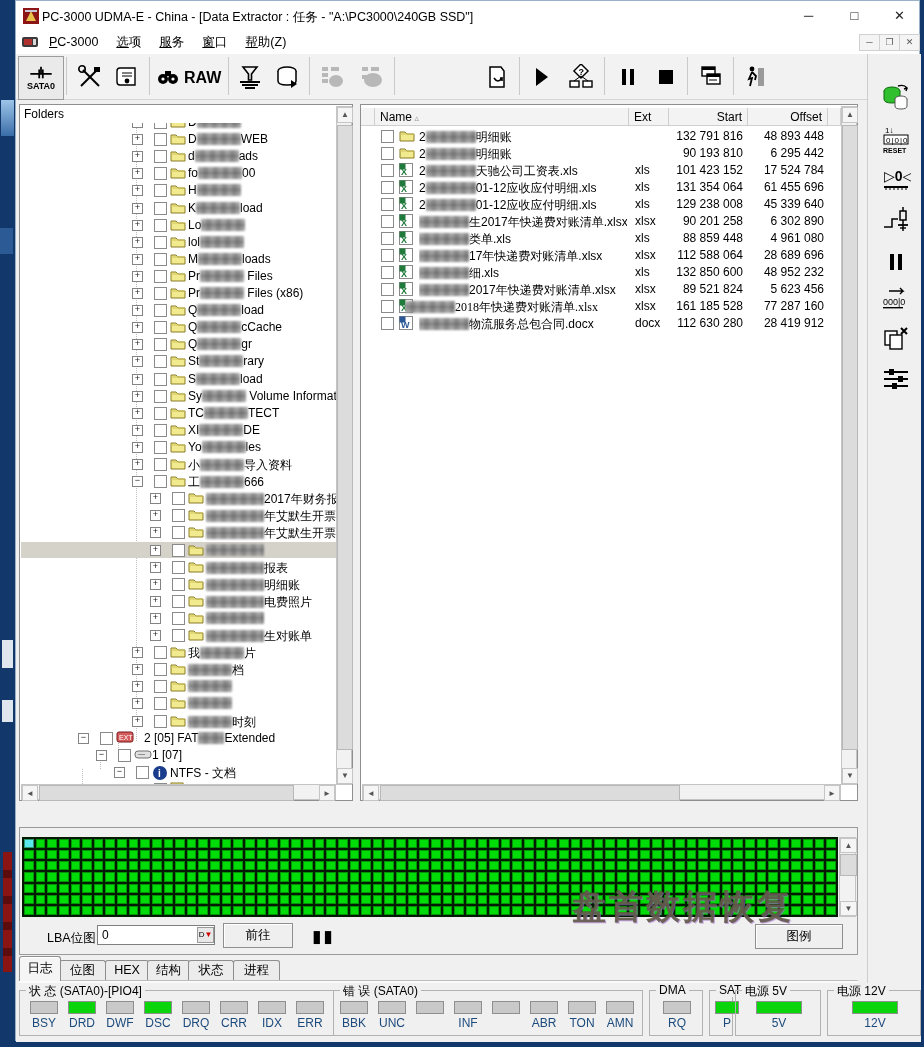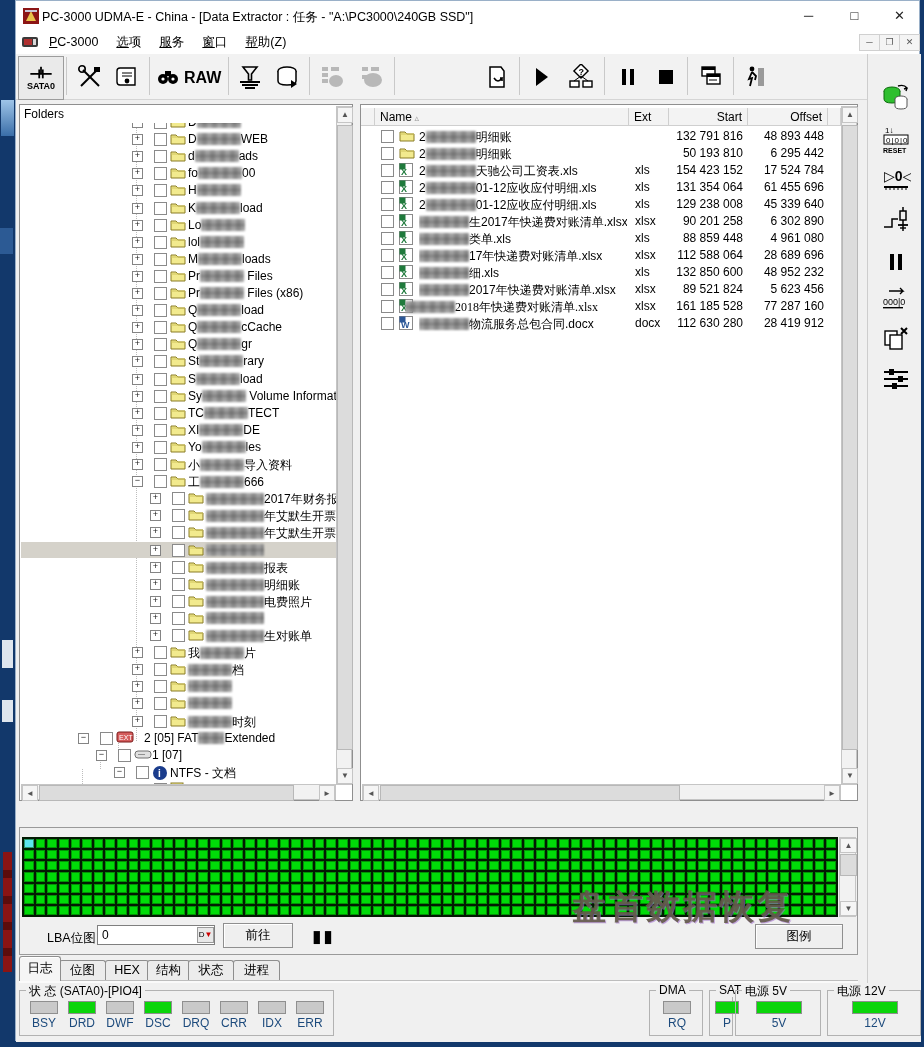--- a/index.html
+++ b/index.html
@@ -724,33 +724,33 @@
           <div class="fnum" style="left: 387px; top: 1px; width: 76px;">48 893 448</div>
         </div>
         <div class="frow" style="top: 40px; left: 0px; width: 480px;">
           <div class="cb" style="left: 20px;"></div>
           <div style="position: absolute; left: 38px; top: 1px;"><svg width="16" height="13">
               <path d="M1 3 h5 l2 2 h7 v7 h-14 z" fill="#f2ea8e" stroke="#8a7d26"></path>
               <path d="M1 5 h14" stroke="#cfc45e"></path>
             </svg></div>
           <div style="position: absolute; left: 58px; top: 1px; width: 208px; overflow: hidden;"><span>2</span><span class="redact" style="width: 50px;"></span><span>明细账</span></div>
           <div style="position: absolute; left: 274px; top: 1px;"></div>
-          <div class="fnum" style="left: 308px; top: 1px; width: 74px;">50 193 810</div>
+          <div class="fnum" style="left: 308px; top: 1px; width: 74px;">90 193 810</div>
           <div class="fnum" style="left: 387px; top: 1px; width: 76px;">6 295 442</div>
         </div>
         <div class="frow" style="top: 57px; left: 0px; width: 480px;">
           <div class="cb" style="left: 20px;"></div>
           <div style="position: absolute; left: 38px; top: 1px;"><svg width="14" height="14">
               <rect x="0.5" y="0.5" width="13" height="13" fill="#fff" stroke="#8a8a8a"></rect>
               <rect x="0.5" y="0.5" width="6" height="6" fill="#1f7a3c"></rect>
               <text x="2" y="12" font-size="9" font-weight="bold" fill="#1f7a3c">X</text>
             </svg></div>
           <div style="position: absolute; left: 58px; top: 1px; width: 208px; overflow: hidden;"><span>2</span><span class="redact" style="width: 50px;"></span><span>天驰公司工资表.xls</span></div>
           <div style="position: absolute; left: 274px; top: 1px;">xls</div>
-          <div class="fnum" style="left: 308px; top: 1px; width: 74px;">154 423 152</div>
+          <div class="fnum" style="left: 308px; top: 1px; width: 74px;">101 423 152</div>
           <div class="fnum" style="left: 387px; top: 1px; width: 76px;">17 524 784</div>
         </div>
         <div class="frow" style="top: 74px; left: 0px; width: 480px;">
           <div class="cb" style="left: 20px;"></div>
           <div style="position: absolute; left: 38px; top: 1px;"><svg width="14" height="14">
               <rect x="0.5" y="0.5" width="13" height="13" fill="#fff" stroke="#8a8a8a"></rect>
               <rect x="0.5" y="0.5" width="6" height="6" fill="#1f7a3c"></rect>
               <text x="2" y="12" font-size="9" font-weight="bold" fill="#1f7a3c">X</text>
             </svg></div>
           <div style="position: absolute; left: 58px; top: 1px; width: 208px; overflow: hidden;"><span>2</span><span class="redact" style="width: 50px;"></span><span>01-12应收应付明细.xls</span></div>
@@ -1398,20 +1398,39 @@
         <div class="light-label" style="left: 118px; width: 40px;">DSC</div>
         <div class="light" style="left: 162px; width: 28px; background: rgb(201, 201, 201);"></div>
         <div class="light-label" style="left: 156px; width: 40px;">DRQ</div>
         <div class="light" style="left: 200px; width: 28px; background: rgb(201, 201, 201);"></div>
         <div class="light-label" style="left: 194px; width: 40px;">CRR</div>
         <div class="light" style="left: 238px; width: 28px; background: rgb(201, 201, 201);"></div>
         <div class="light-label" style="left: 232px; width: 40px;">IDX</div>
         <div class="light" style="left: 276px; width: 28px; background: rgb(201, 201, 201);"></div>
         <div class="light-label" style="left: 270px; width: 40px;">ERR</div>
       </div>
+      <div class="group" style="left: 317px; width: 310px; overflow: visible;">
+        <div class="group-title">错 误 (SATA0)</div>
+        <div class="light" style="left: 6px; width: 28px; background: rgb(201, 201, 201);"></div>
+        <div class="light-label" style="left: 0px; width: 40px;">BBK</div>
+        <div class="light" style="left: 44px; width: 28px; background: rgb(201, 201, 201);"></div>
+        <div class="light-label" style="left: 38px; width: 40px;">UNC</div>
+        <div class="light" style="left: 82px; width: 28px; background: rgb(201, 201, 201);"></div>
+        <div class="light-label" style="left: 76px; width: 40px;"></div>
+        <div class="light" style="left: 120px; width: 28px; background: rgb(201, 201, 201);"></div>
+        <div class="light-label" style="left: 114px; width: 40px;">INF</div>
+        <div class="light" style="left: 158px; width: 28px; background: rgb(201, 201, 201);"></div>
+        <div class="light-label" style="left: 152px; width: 40px;"></div>
+        <div class="light" style="left: 196px; width: 28px; background: rgb(201, 201, 201);"></div>
+        <div class="light-label" style="left: 190px; width: 40px;">ABR</div>
+        <div class="light" style="left: 234px; width: 28px; background: rgb(201, 201, 201);"></div>
+        <div class="light-label" style="left: 228px; width: 40px;">TON</div>
+        <div class="light" style="left: 272px; width: 28px; background: rgb(201, 201, 201);"></div>
+        <div class="light-label" style="left: 266px; width: 40px;">AMN</div>
+      </div>
       <div class="group" style="left: 633px; width: 54px; overflow: visible;">
         <div class="group-title">DMA</div>
         <div class="light" style="left: 13px; width: 28px; background: rgb(201, 201, 201);"></div>
         <div class="light-label" style="left: 7px; width: 40px;">RQ</div>
       </div>
       <div class="group" style="left: 693px; width: 24px; overflow: visible;">
         <div class="group-title">SAT</div>
         <div class="light" style="left: 5px; width: 24px; background: rgb(10, 213, 10);"></div>
         <div class="light-label" style="left: -1px; width: 36px;">P</div>
       </div>

